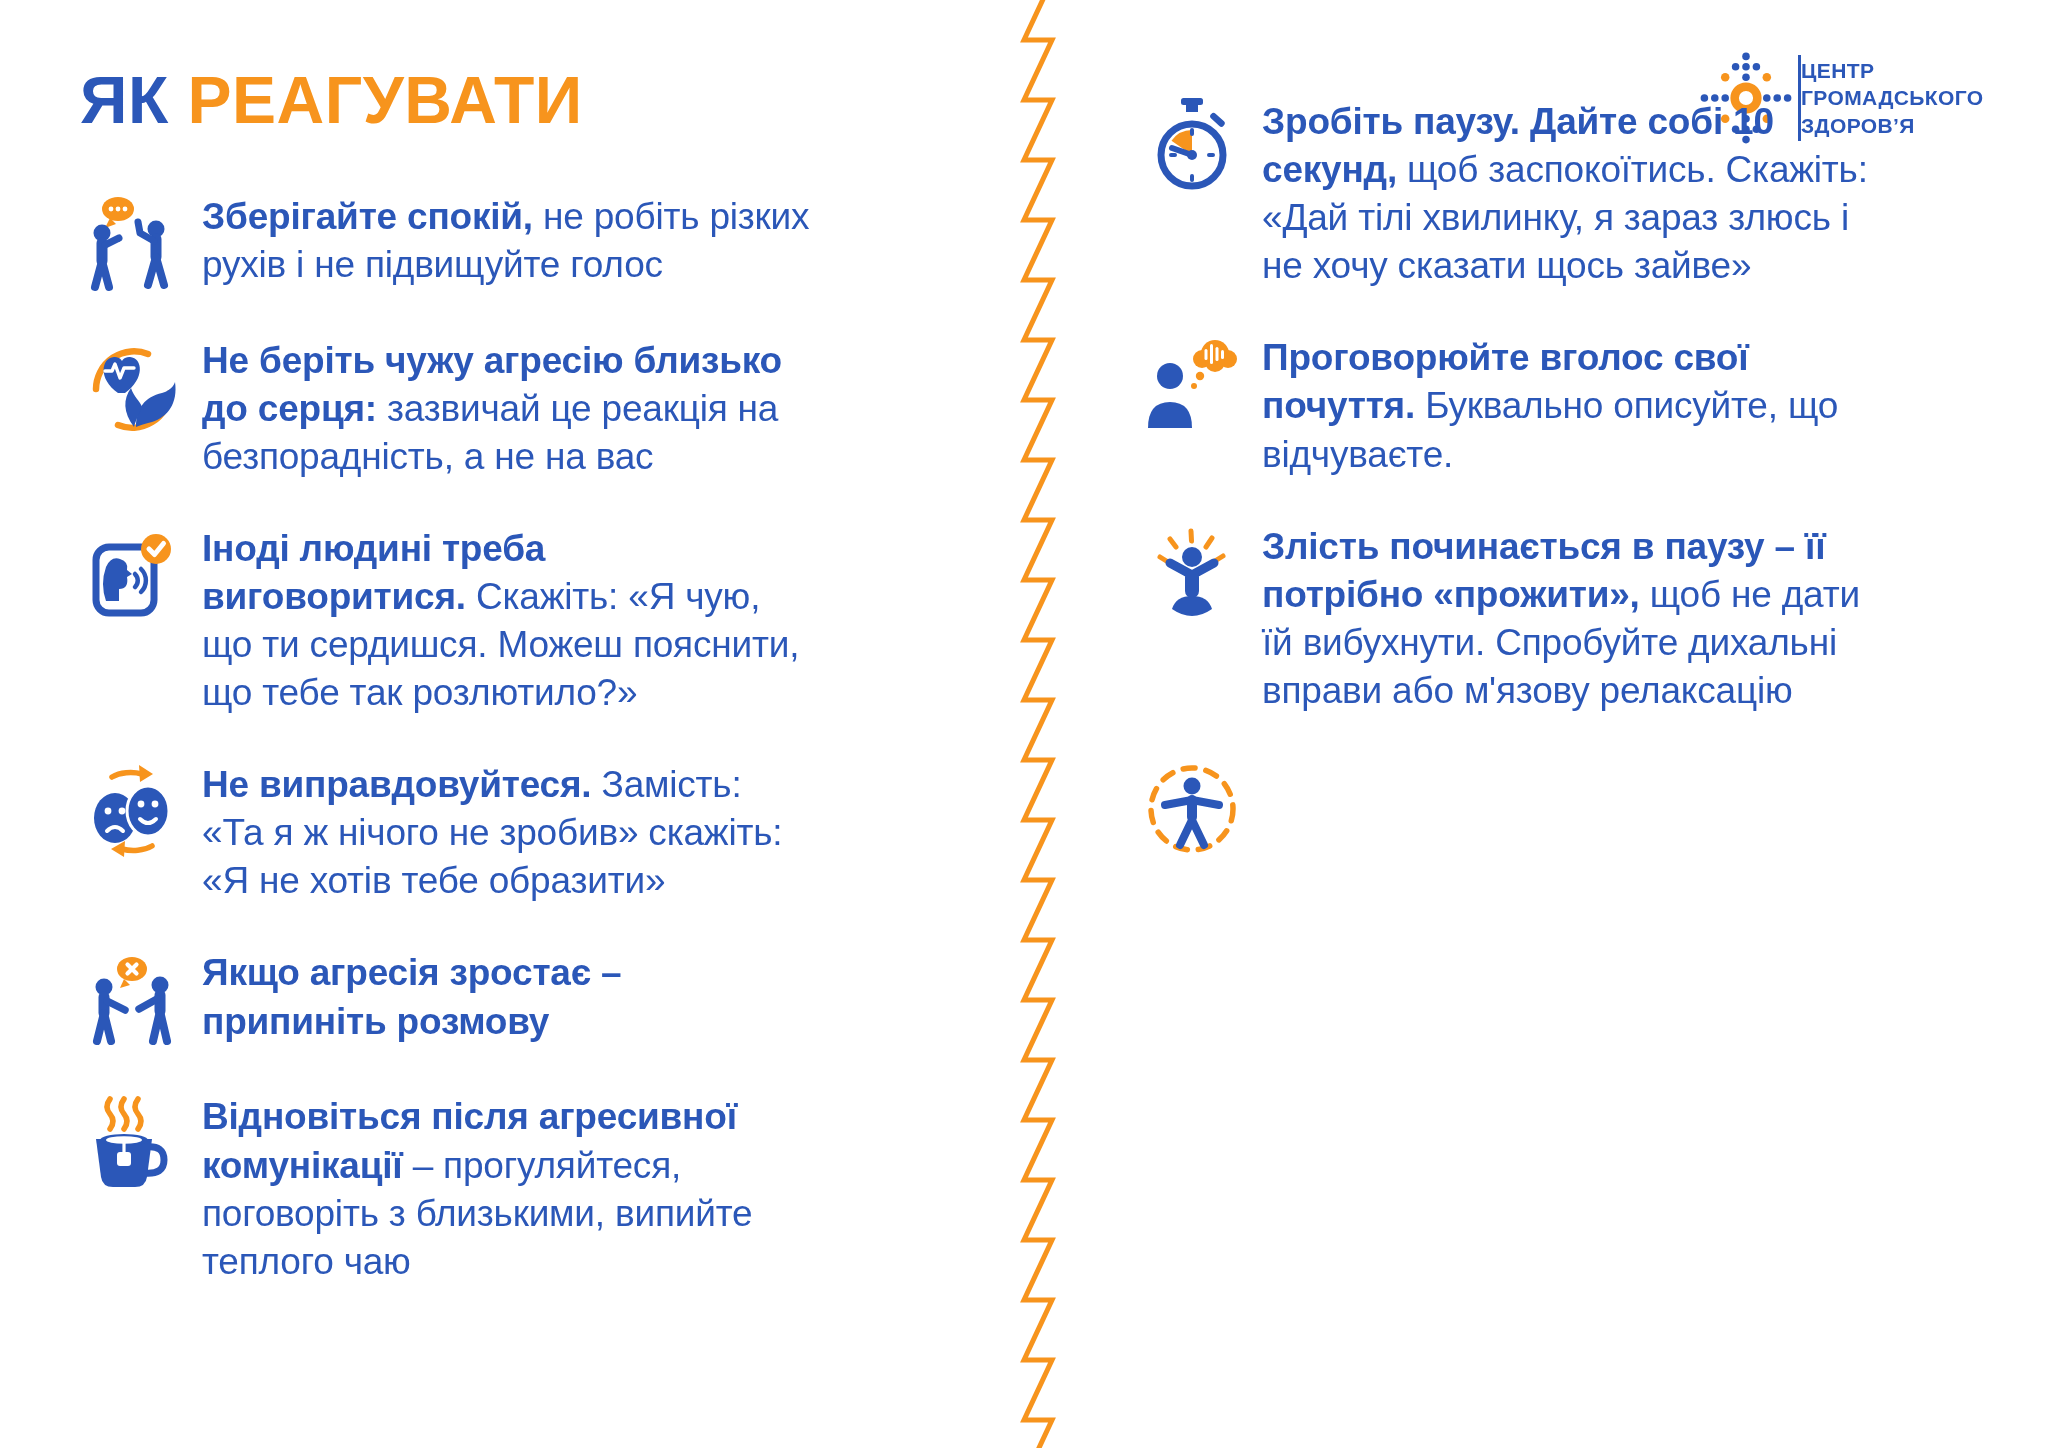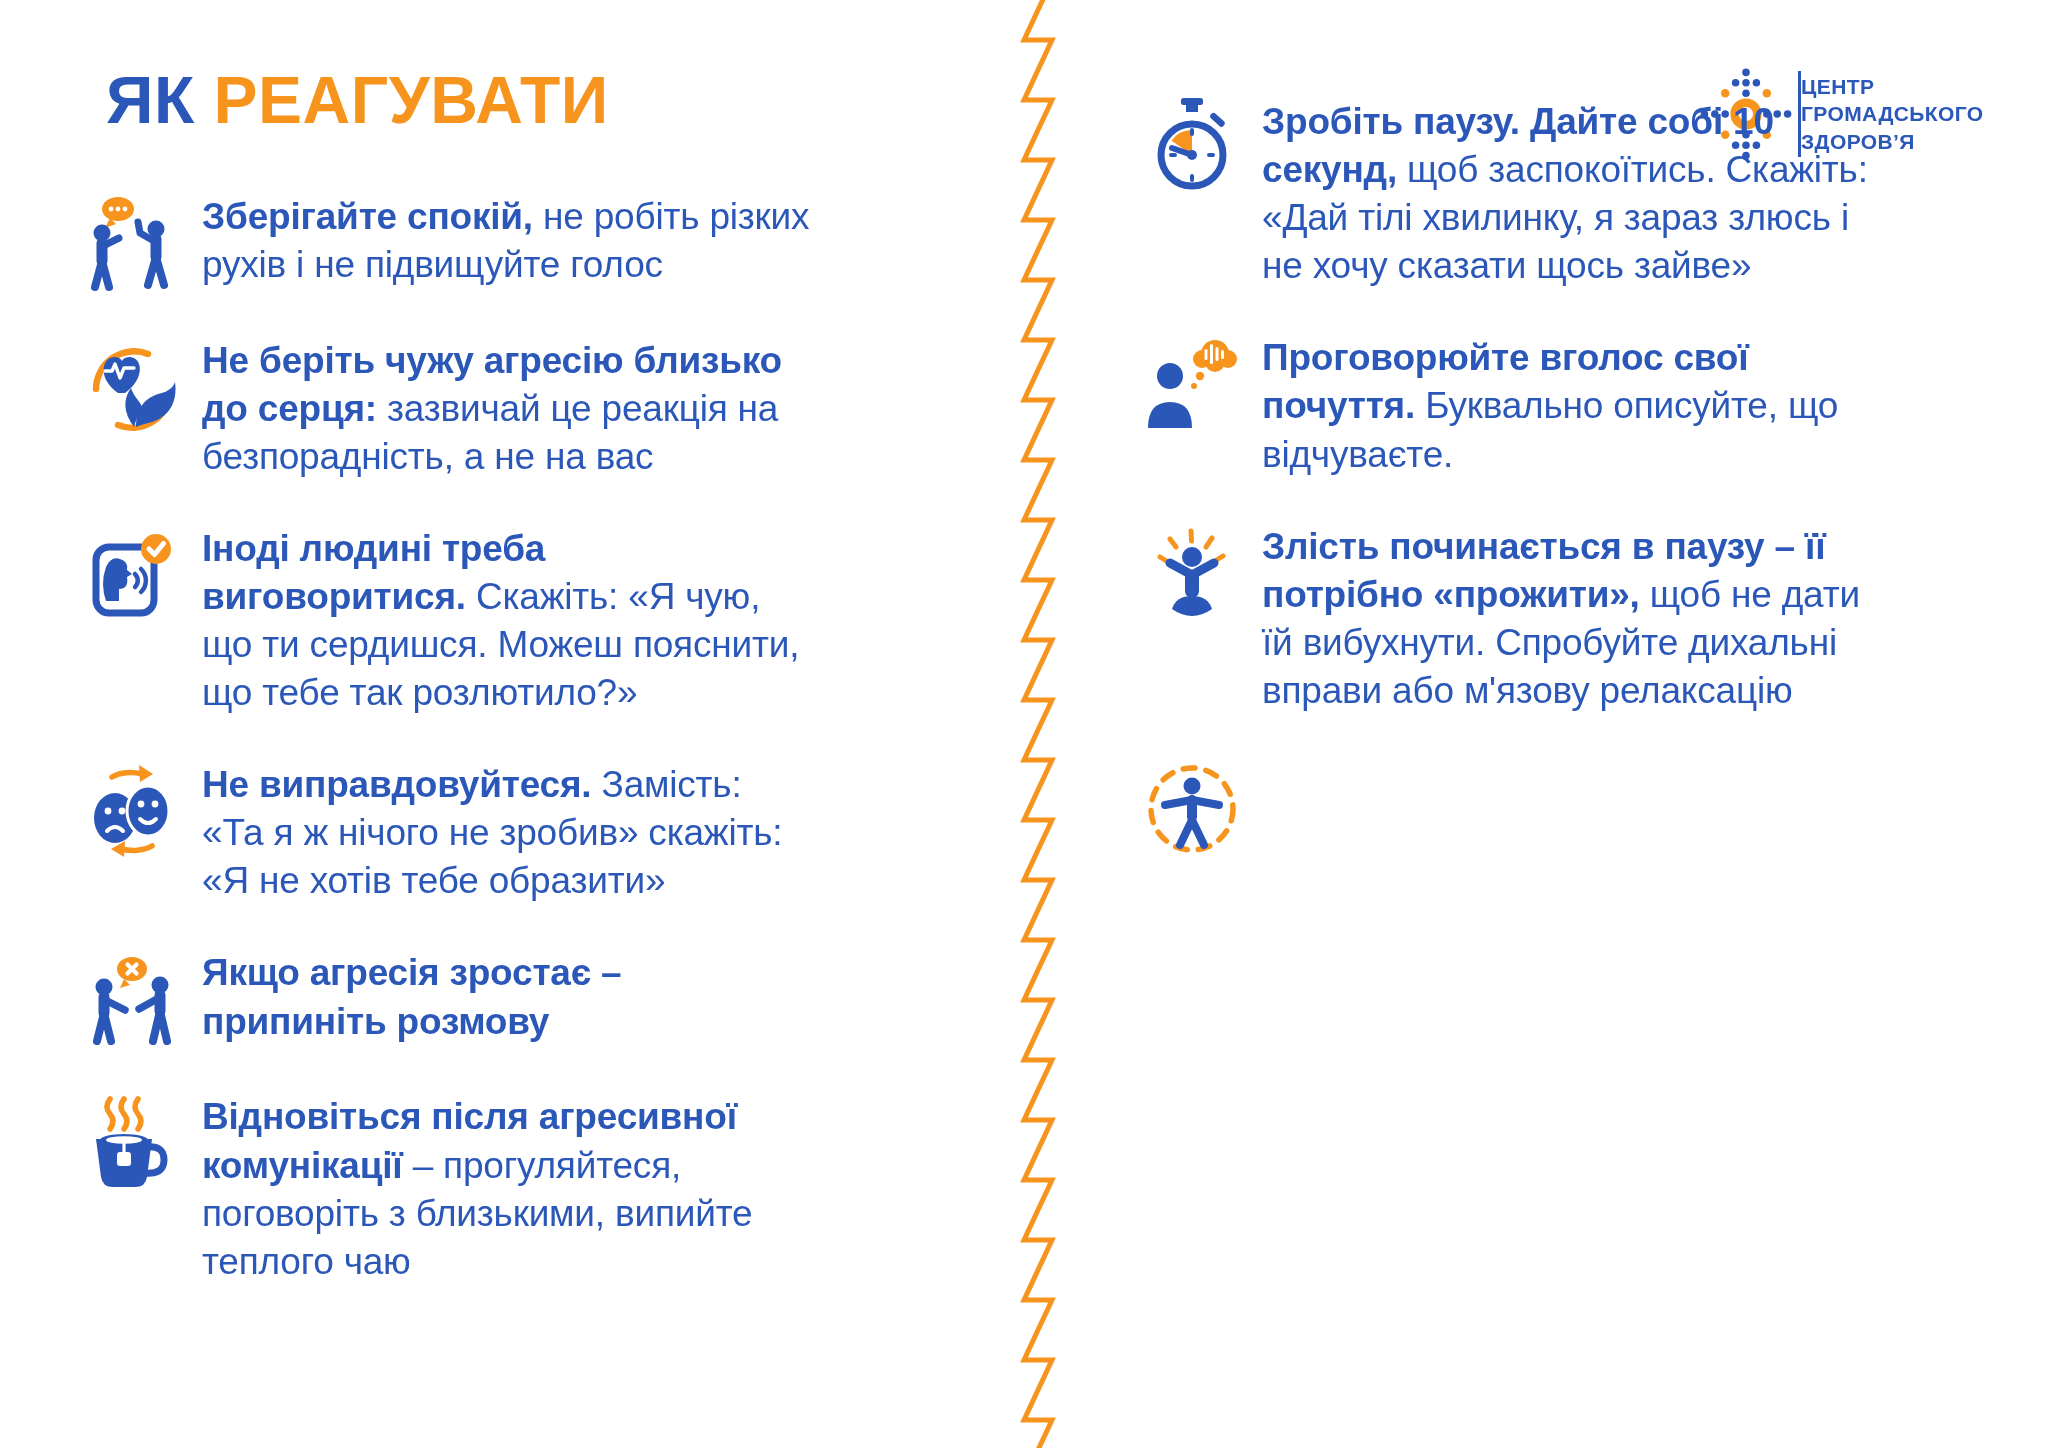--- a/index.html
+++ b/index.html
@@ -9,32 +9,32 @@
     font-family:"Liberation Sans",sans-serif;color:var(--blue);
   }
   .col{position:absolute;display:flex;flex-direction:column;}
   .col-left{left:80px;top:62px;width:880px;}
   .col-right{left:1140px;top:96px;width:830px;}
   h1.poster-title{
     margin:0 0 52px 0;font-size:66px;line-height:1.16;font-weight:800;
     letter-spacing:.5px;color:var(--blue);
   }
   .c-orange{color:var(--orange);}
-  .c-blue{color:var(--blue);margin-left:26px;}
+  .c-blue{color:var(--blue);}
   .items{display:flex;flex-direction:column;gap:42px;}
   .item{display:flex;gap:18px;align-items:flex-start;}
   .item .icon-box{flex:0 0 104px;display:flex;justify-content:center;margin-top:2px;}
   .item .icon-box svg{width:100px;height:100px;display:block;}
   .item .text{
     font-size:37px;line-height:1.3;color:var(--blue);letter-spacing:-.2px;
     max-width:610px;padding-top:2px;
   }
   .item .text b{font-weight:700;}
   .zigzag{position:absolute;left:1008px;top:0;width:56px;height:1448px;}
-  .logo{position:absolute;left:1694px;top:62px;display:flex;align-items:center;}
+  .logo{position:absolute;left:1694px;top:46px;display:flex;align-items:center;}
   .logo svg.logo-mark{width:104px;height:104px;display:block;}
   .logo .logo-divider{width:3px;height:86px;background:var(--blue);}
   .logo .logo-text{
     font-size:21px;font-weight:700;line-height:1.3;color:var(--blue);letter-spacing:.4px;
   }
 </style>
 </head>
 <body>
 
 <div class="canvas">

